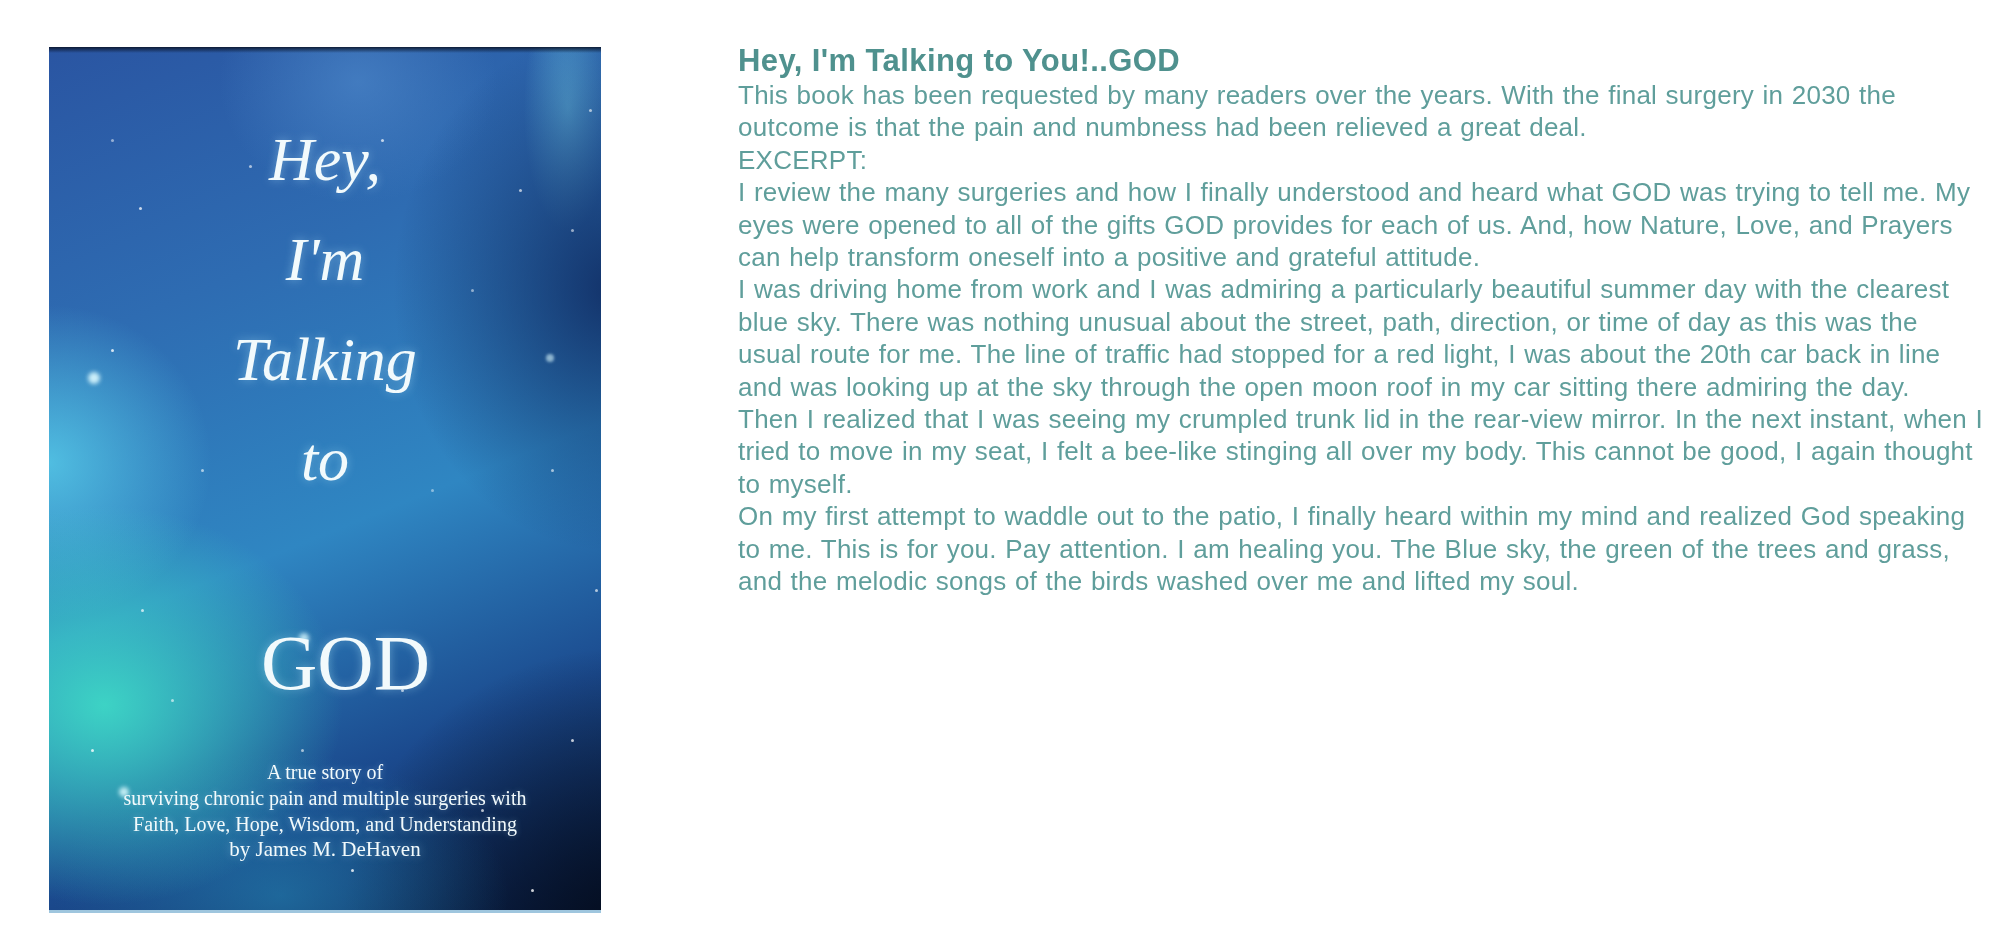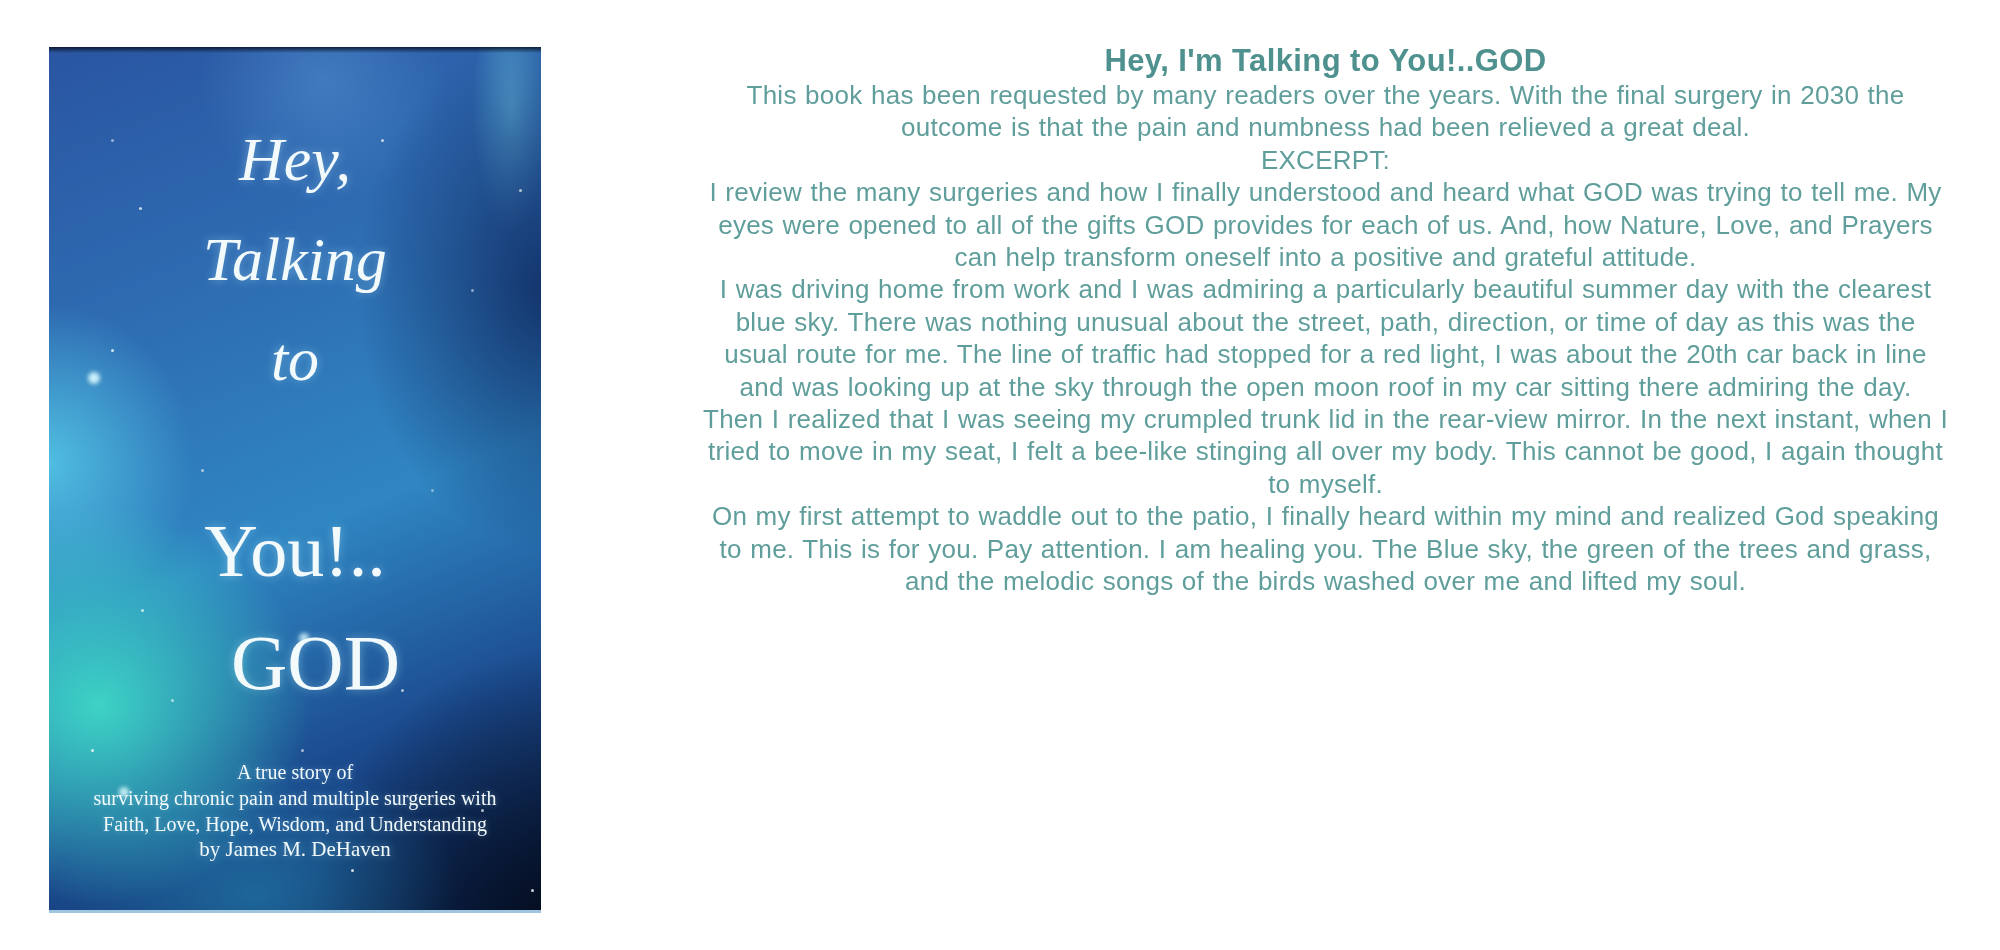--- a/index.html
+++ b/index.html
@@ -13,21 +13,21 @@
   body{
     background: var(--page-bg);
     font-family: "Liberation Sans", sans-serif;
     position: relative;
   }
 
   
   .book-cover{
     position:absolute;
     left:49px; top:47px;
-    width:492px; height:866px;
+    width:552px; height:866px;
     overflow:hidden;
     background:
       radial-gradient(ellipse 60% 32% at 10% 76%, rgba(62,216,198,0.95), transparent 72%),
       radial-gradient(ellipse 42% 26% at 0% 48%, rgba(86,202,232,0.85), transparent 70%),
       radial-gradient(ellipse 55% 22% at 42% 98%, rgba(38,140,185,0.55), transparent 75%),
       radial-gradient(ellipse 75% 48% at 104% 102%, rgba(4,12,28,0.97), transparent 68%),
       radial-gradient(ellipse 55% 42% at 102% 28%, rgba(14,38,92,0.85), transparent 72%),
       radial-gradient(ellipse 36% 20% at 56% 4%, rgba(80,140,205,0.6), transparent 70%),
       radial-gradient(ellipse 10% 18% at 94% 7%, rgba(120,215,240,0.5), transparent 80%),
       linear-gradient(158deg, #2a55a2 0%, #2e6cb2 28%, #2f86c2 55%, #1b4a8e 78%, #0b2250 100%);
@@ -91,23 +91,22 @@
     text-shadow:0 0 6px rgba(180,230,250,.4);
   }
   .cover-byline{
     position:absolute; top:790px; left:0; right:0;
     font-size:21px;
   }
 
   
   .content{
     position:absolute;
-    left:703px; top:42px;
+    left:738px; top:42px;
     width:1245px;
-    text-align:center;
   }
   .page-title{
     font-size:31px;
     font-weight:bold;
     letter-spacing:0.4px;
     color:var(--heading);
     line-height:37px;
   }
   .description p{
     font-size:26px;
@@ -119,24 +118,24 @@
 </style>
 </head>
 <body>
 
 <div class="book-cover">
   <div class="star"></div>
   <div class="glow"></div>
   <div class="cover-text">
     <div class="cover-title-italic">
       <div>Hey,</div>
+      <div>I'm</div>
       <div>Talking</div>
       <div>to</div>
     </div>
-    <div class="cover-title-you">You!..</div>
     <div class="cover-title-god">GOD</div>
     <div class="cover-subtitle">
       <div>A true story of</div>
       <div>surviving chronic pain and multiple surgeries with</div>
       <div>Faith, Love, Hope, Wisdom, and Understanding</div>
     </div>
     <div class="cover-byline">by James M. DeHaven</div>
   </div>
 </div>
 

